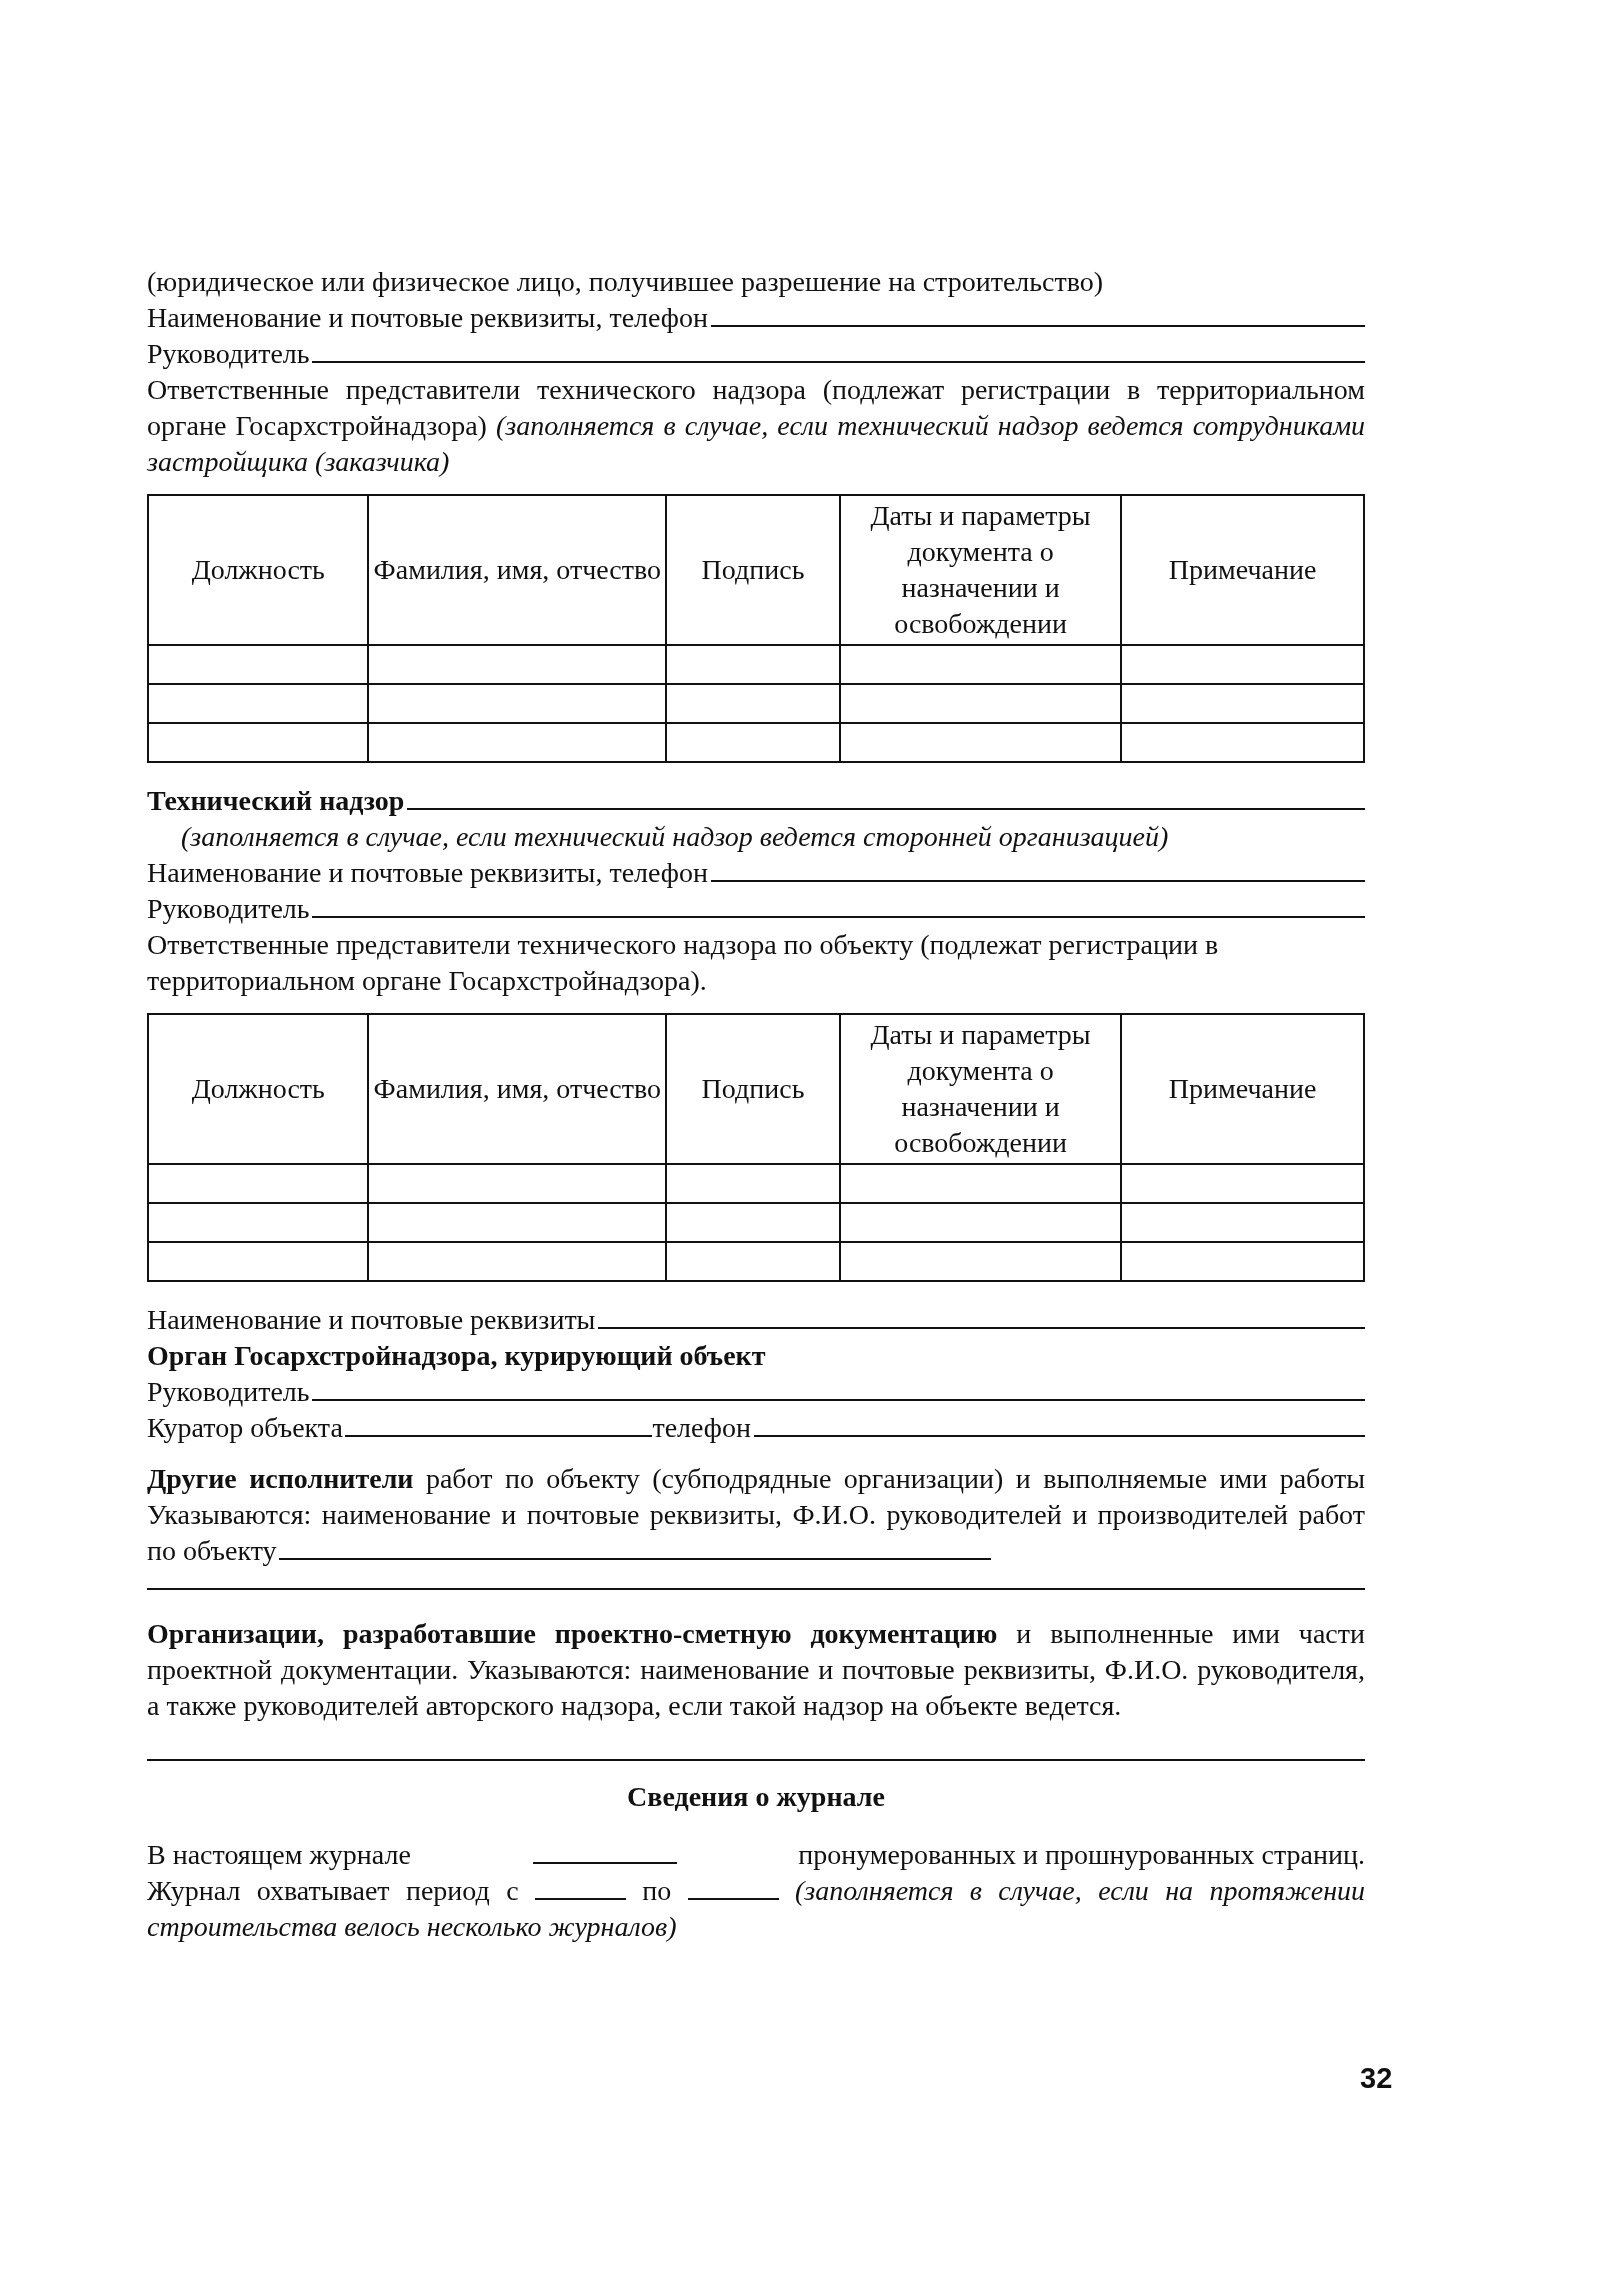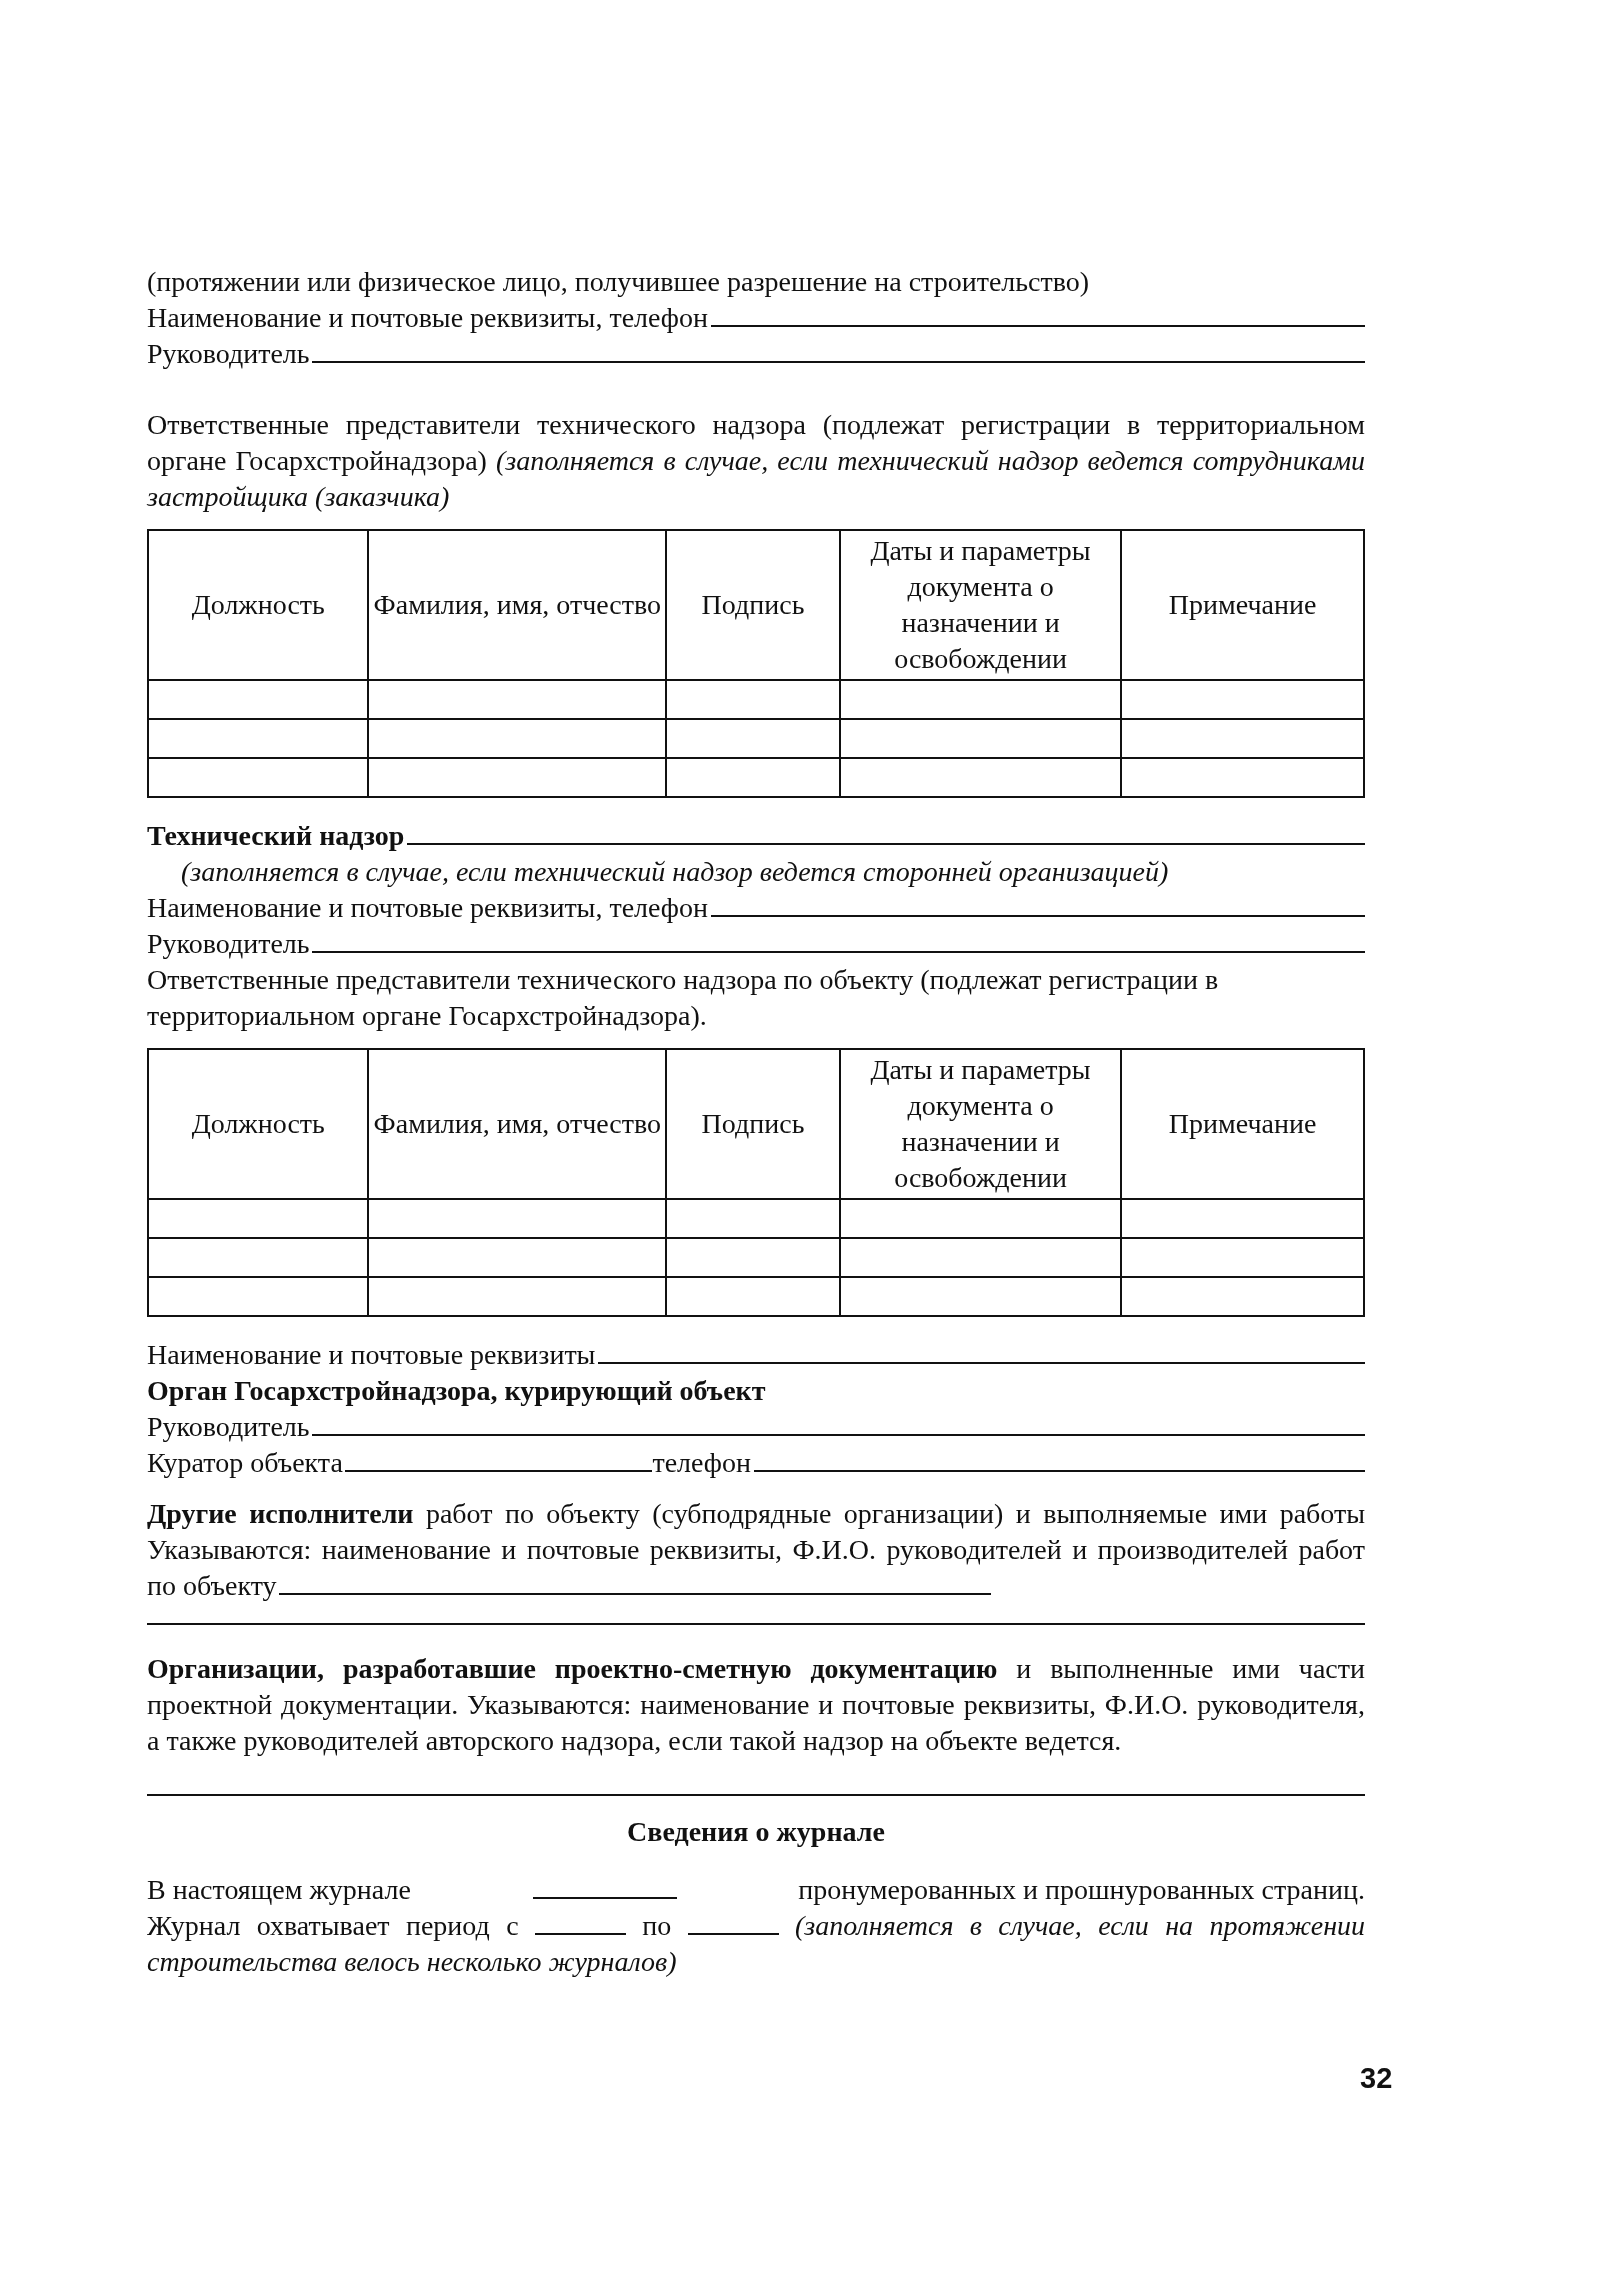--- a/index.html
+++ b/index.html
@@ -4,36 +4,36 @@
 <style>
   html, body { margin:0; padding:0; background:#ffffff; }
   body { width:1618px; height:2273px; position:relative; overflow:hidden;
          font-family:"Liberation Serif", "DejaVu Serif", serif; color:#111; }
   .page { position:absolute; left:147px; top:264px; width:1218px; font-size:28px; line-height:36px; }
   .line { display:flex; align-items:baseline; white-space:nowrap; }
   .bold { font-weight:bold; }
   .ital { font-style:italic; }
   .fill { flex:1; border-bottom:2px solid #111; margin-left:2.6px; height:23.5px; }
   .just { text-align:justify; text-align-last:left; }
-  .just-full { text-align:justify;margin-top:35px; }
+  .just-full { text-align:justify; }
   .center { text-align:center; }
   table.reps { border-collapse:collapse; width:100%; margin:14.4px 0 19.6px 0; font-size:28px; line-height:36px; }
   table.reps td, table.reps th { border:2px solid #111; font-weight:normal; text-align:center; vertical-align:middle; padding:0 3.9px; }
   table.reps th { height:148px; }
   table.reps td { height:37px; }
   .blank-inline { display:inline-block; border-bottom:2px solid #111; height:22px; vertical-align:baseline; }
   .pagenum { position:absolute; left:1360px; top:2062px; font-family:"Liberation Sans", sans-serif; font-weight:bold; font-size:29px; }
   .sep { border-bottom:2px solid #111; height:0.7px; margin:18.3px 0 26px 0; }
 </style>
 </head>
 <body>
 
 <div class="page">
 
-  <div class="line">(протяжении или физическое лицо, получившее разрешение на строительство)</div>
+  <div class="line">(юридическое или физическое лицо, получившее разрешение на строительство)</div>
   <div class="line">
     <span>Наименование и почтовые реквизиты, телефон</span>
     <span class="fill"></span>
   </div>
   <div class="line">
     <span>Руководитель</span>
     <span class="fill"></span>
   </div>
   <div class="just-full">
     <span>Ответственные представители технического надзора (подлежат регистрации в территориальном органе Госархстройнадзора)</span>

